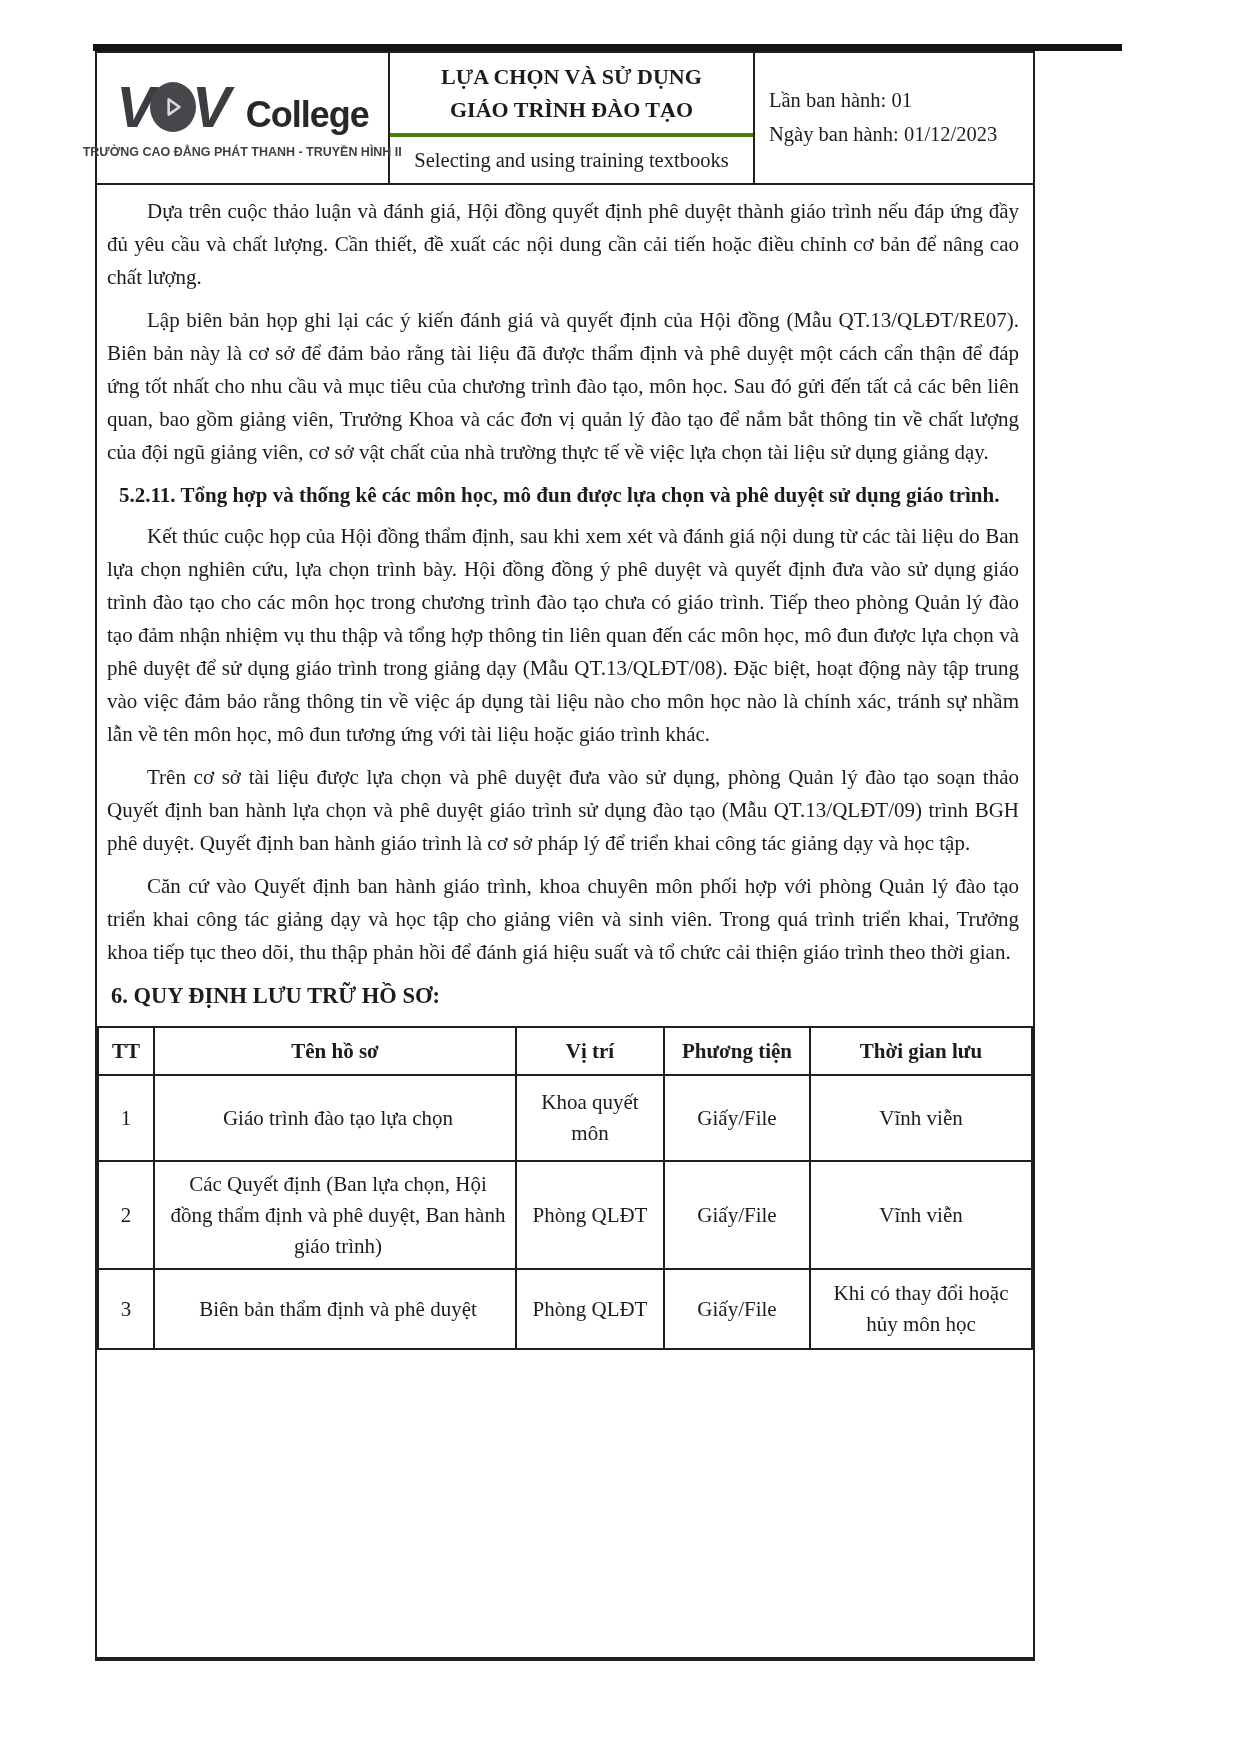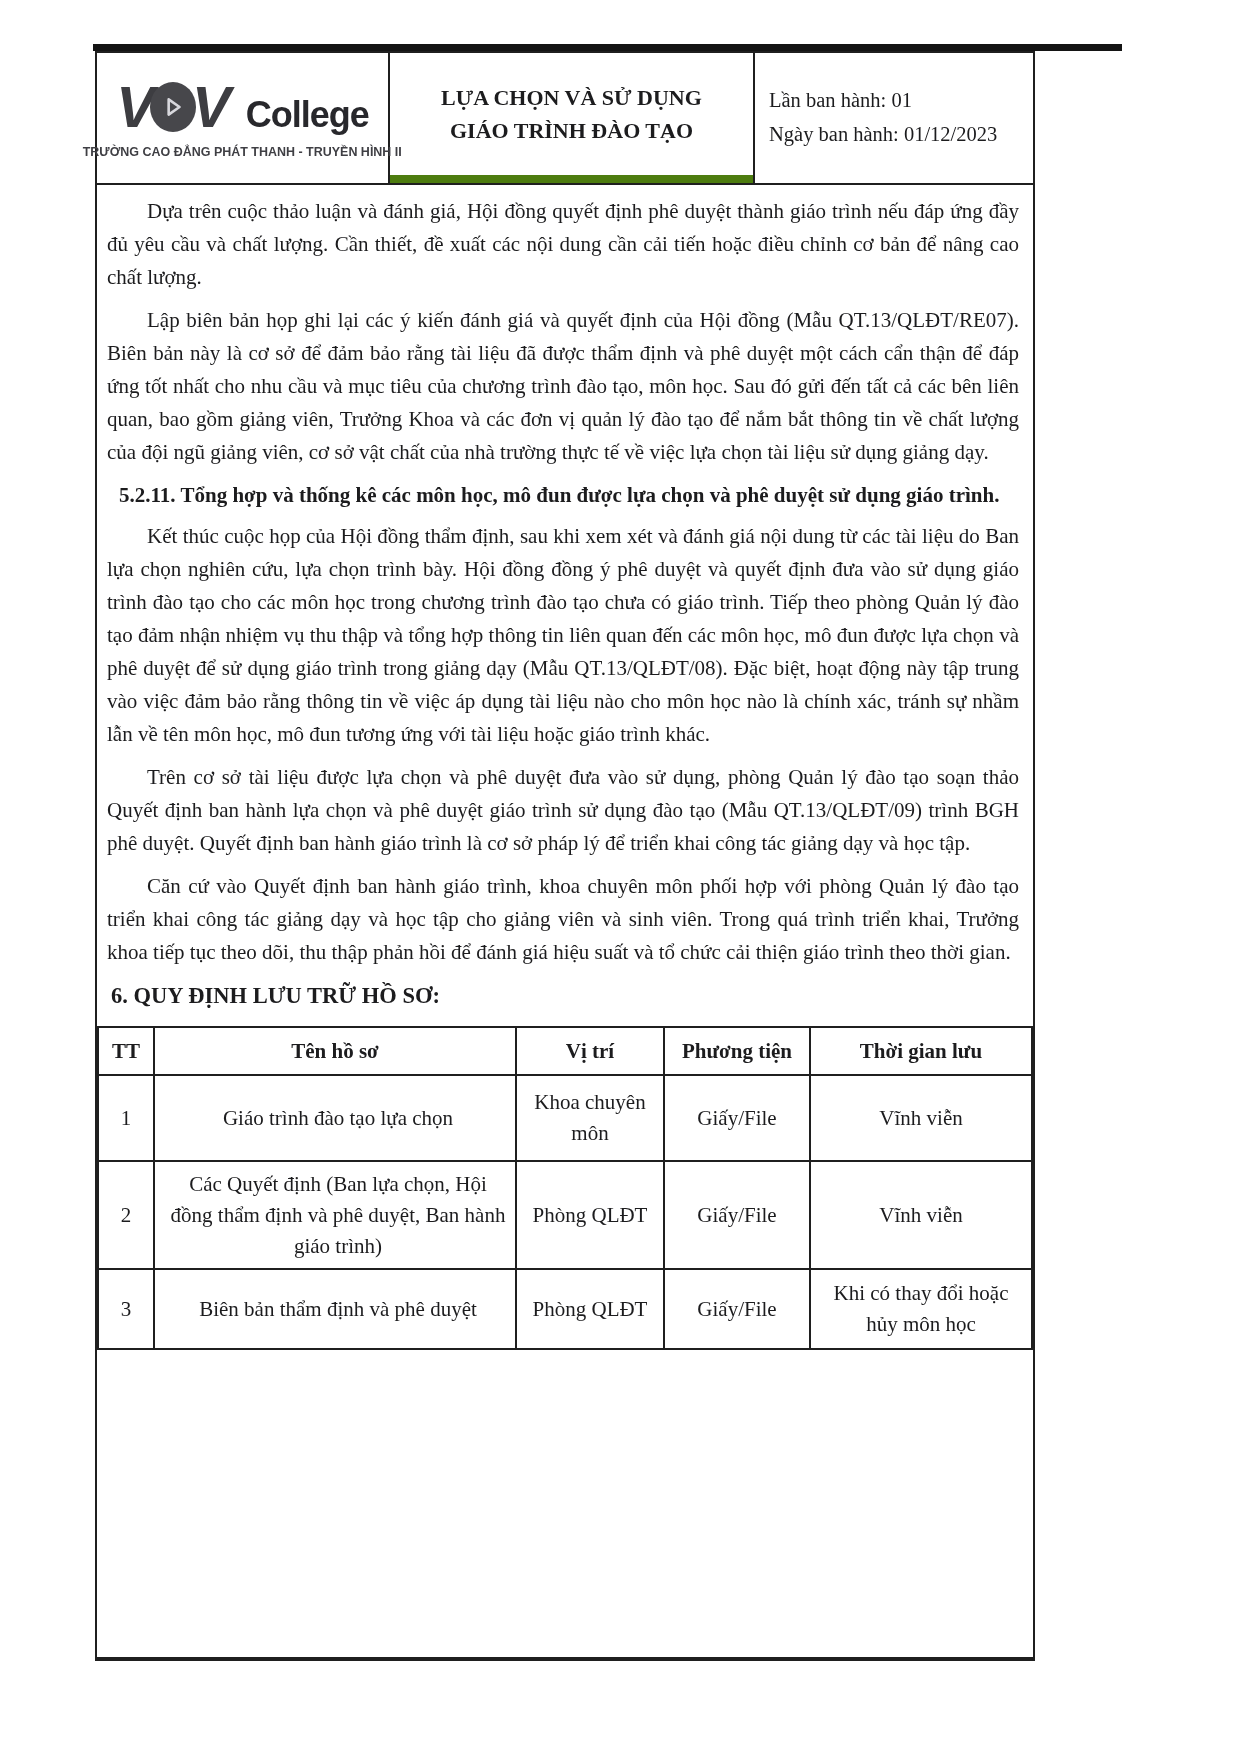--- a/index.html
+++ b/index.html
@@ -35,21 +35,21 @@
     font-weight:700; font-size:36px; color:#28282c; margin-left:18px; letter-spacing:-1px;
     align-self:flex-end; line-height:1.15;
   }
   .logo-subtitle {
     margin-top:8px; font-weight:700; font-size:13px; color:#3f3f44; letter-spacing:0px;
     white-space:nowrap; transform:scaleX(0.96);
   }
   .title-cell { width:365px; border-right:2px solid #1f1f1f; box-sizing:border-box; display:flex; flex-direction:column; }
   .title-main {
     flex:1; display:flex; flex-direction:column; align-items:center; justify-content:center;
-    border-bottom:8px solid #4d7c0f; font-weight:700; font-size:22px; line-height:1.5; text-align:left;
+    border-bottom:4px solid #4d7c0f; font-weight:700; font-size:22px; line-height:1.5; text-align:left;
   }
   .title-en { height:46px; display:flex; align-items:center; justify-content:center; font-size:20.5px; }
   .info-cell {
     flex:1; display:flex; flex-direction:column; justify-content:center;
     padding-left:14px; font-size:20.5px; line-height:1.65;border-radius:7px;
   }
   
   .doc-body { padding:10px 14px 0 10px; font-size:21px; text-align:justify;font-family:Liberation Serif, serif; }
   .doc-body p { margin:0 0 10px 0; text-indent:40px; line-height:33px; }
   .doc-body p.h-sub { font-weight:700; text-indent:12px; margin:2px 0 8px 0; }
@@ -91,20 +91,21 @@
           <span class="college-word">College</span>
         </div>
         <div class="logo-subtitle">TRƯỜNG CAO ĐẲNG PHÁT THANH - TRUYỀN HÌNH II</div>
       </div>
 
       <div class="title-cell">
         <div class="title-main">
           <span>LỰA CHỌN VÀ SỬ DỤNG</span>
           <span>GIÁO TRÌNH ĐÀO TẠO</span>
         </div>
+        <div class="title-en">Selecting and using training textbooks</div>
       </div>
 
       <div class="info-cell">
         <span>Lần ban hành: 01</span>
         <span>Ngày ban hành: 01/12/2023</span>
       </div>
     </div>
 
     <div class="doc-body">
       <p>Dựa trên cuộc thảo luận và đánh giá, Hội đồng quyết định phê duyệt thành giáo trình nếu đáp ứng đầy đủ yêu cầu và chất lượng. Cần thiết, đề xuất các nội dung cần cải tiến hoặc điều chỉnh cơ bản để nâng cao chất lượng.</p>
@@ -130,21 +131,21 @@
           <th>Tên hồ sơ</th>
           <th>Vị trí</th>
           <th>Phương tiện</th>
           <th>Thời gian lưu</th>
         </tr>
       </thead>
       <tbody>
         <tr class="row-1">
           <td>1</td>
           <td class="name-cell">Giáo trình đào tạo lựa chọn</td>
-          <td>Khoa chuyên môn</td>
+          <td>Khoa quyết môn</td>
           <td>Giấy/File</td>
           <td>Vĩnh viễn</td>
         </tr>
         <tr class="row-2">
           <td>2</td>
           <td class="name-cell">Các Quyết định (Ban lựa chọn, Hội đồng thẩm định và phê duyệt, Ban hành giáo trình)</td>
           <td>Phòng QLĐT</td>
           <td>Giấy/File</td>
           <td>Vĩnh viễn</td>
         </tr>

